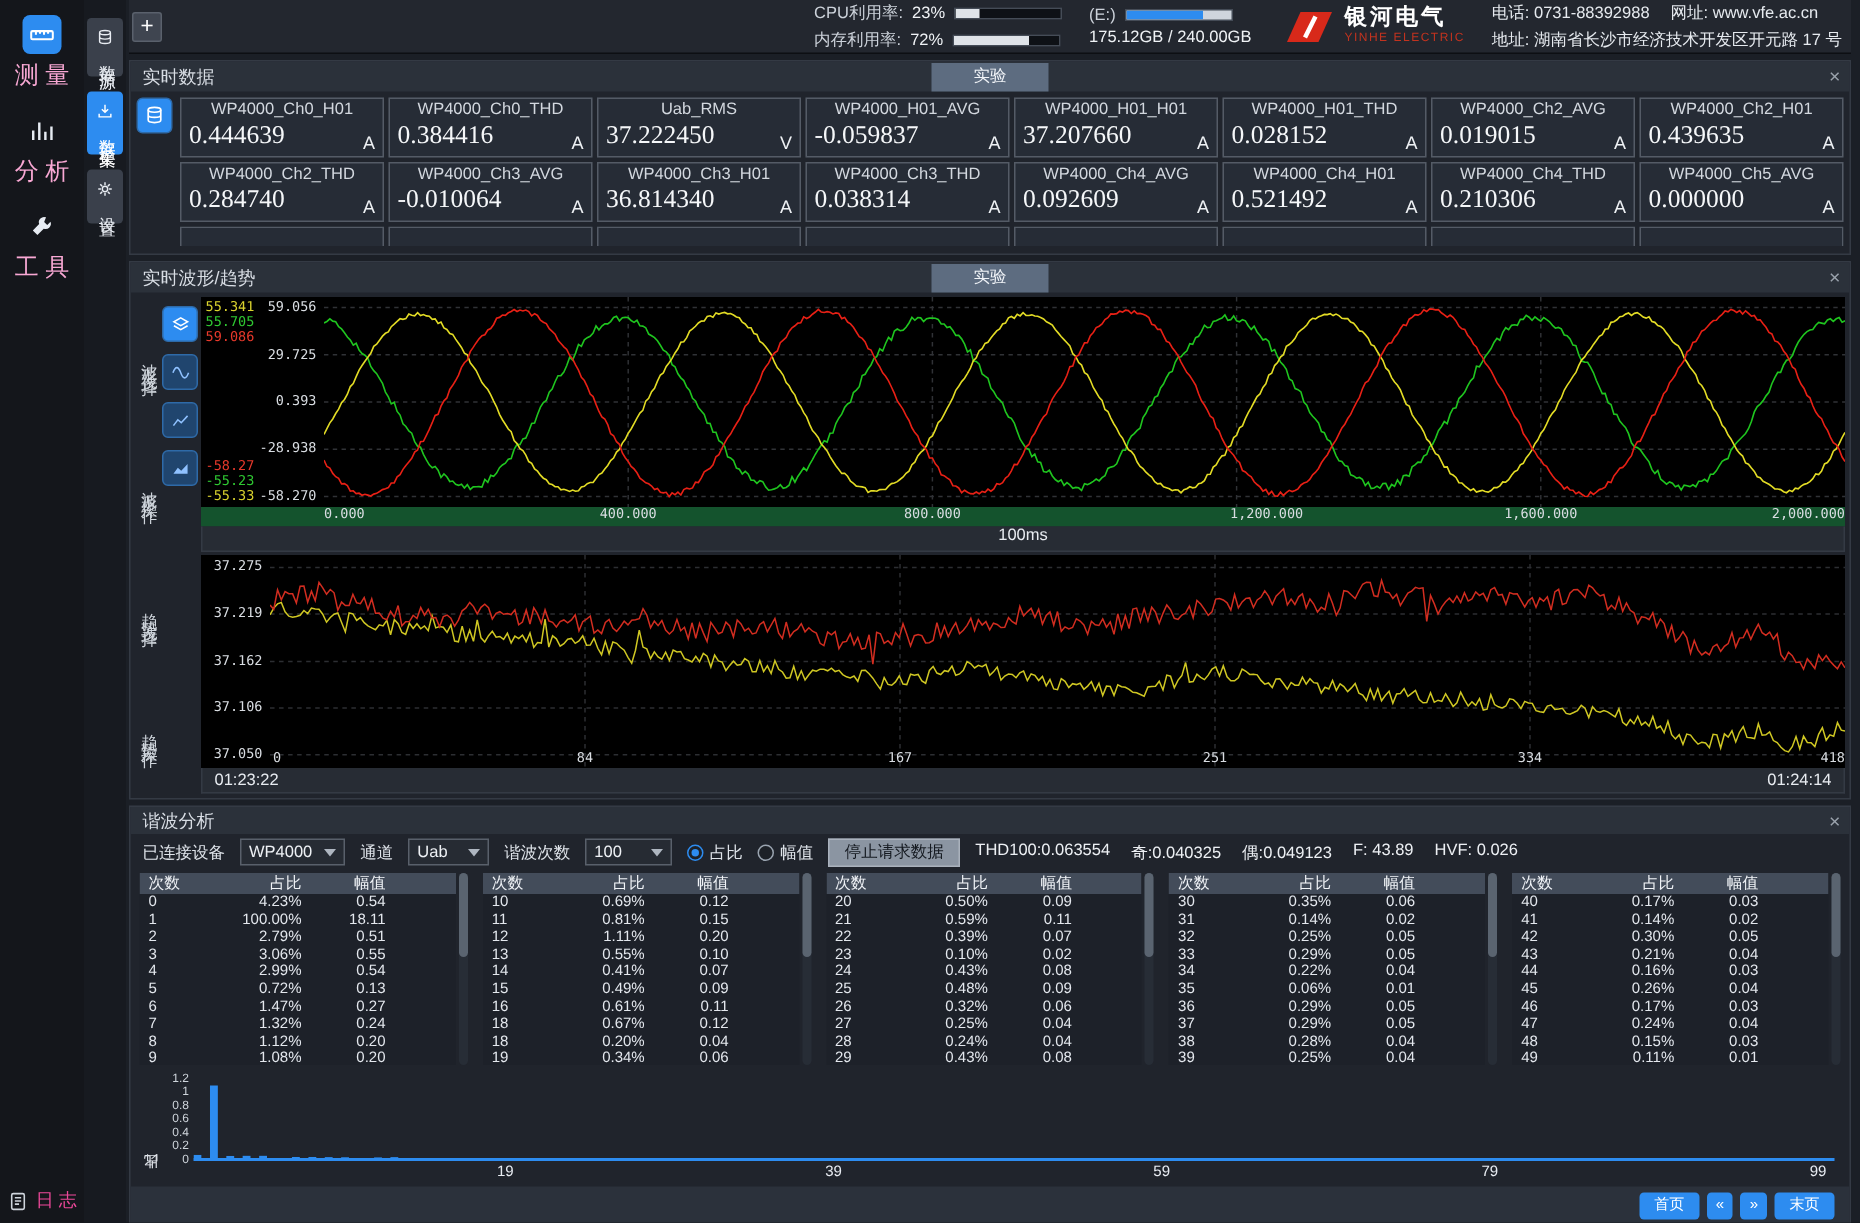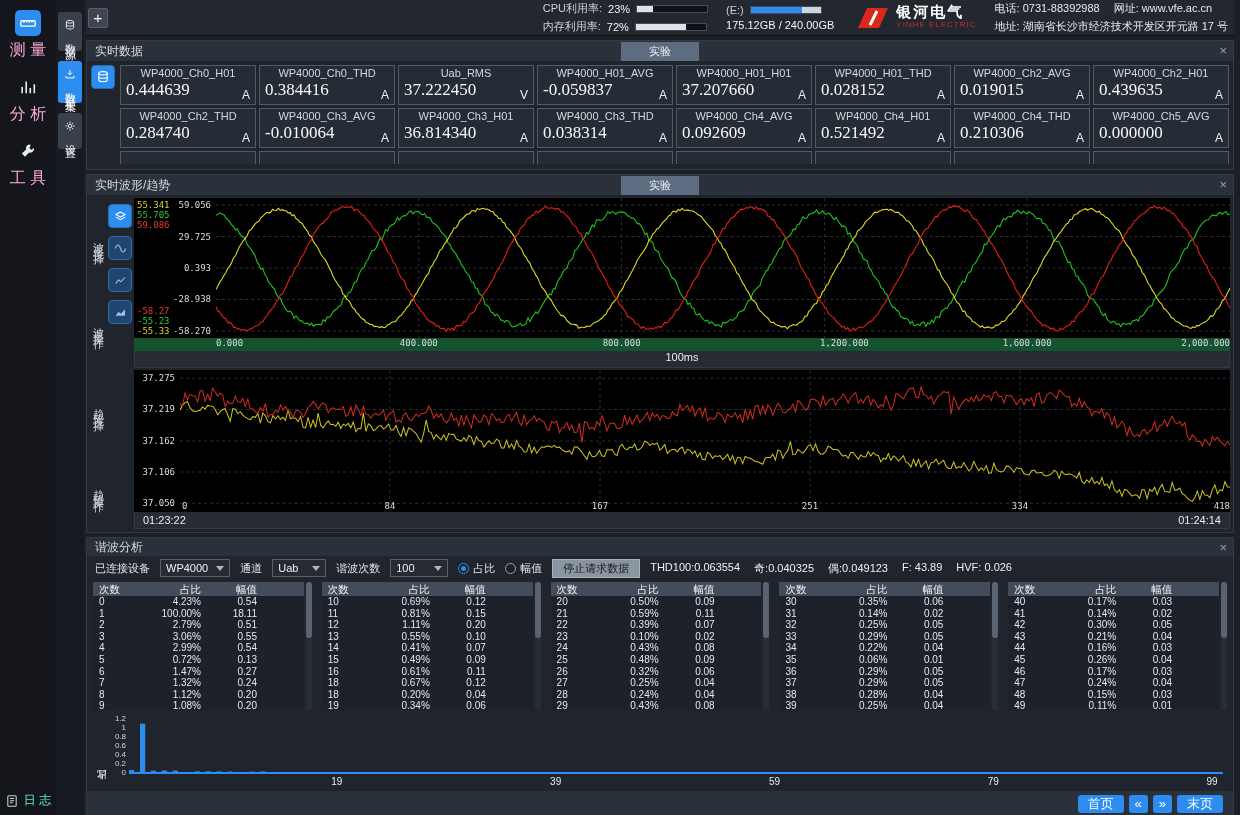--- a/index.html
+++ b/index.html
@@ -6,21 +6,21 @@
   html,body{width:1240px;height:815px;overflow:hidden;background:#14171c;
     font-family:"Liberation Sans",sans-serif;font-size:12px;color:#dfe3e9}
   .app{display:flex;width:1240px;height:815px}
 
   
   .sidebar{width:56px;background:#14161b;display:flex;flex-direction:column;align-items:center;padding-top:4px;flex:none}
   .side-item{width:56px;padding:6px 0 7px;display:flex;flex-direction:column;align-items:center;gap:4px;cursor:pointer}
   .side-item .ic{width:26px;height:26px;border-radius:5px;display:flex;align-items:center;justify-content:center;color:#e6ebf2}
   .side-item.active .ic{background:#2d8cf0;color:#fff}
   .side-item .lbl{font-size:16px;color:#f9a8d4}
-  .side-log{margin-top:auto;margin-bottom:6px;display:flex;align-items:center;gap:5px;color:#5eead4;cursor:pointer}
+  .side-log{margin-top:auto;margin-bottom:6px;display:flex;align-items:center;gap:5px;color:#ec4899;cursor:pointer}
   .side-log .ic{color:#cfd5dd;display:flex}
 
   
   .rail{width:28px;background:#171a20;display:flex;flex-direction:column;align-items:center;padding-top:12px;gap:10px;flex:none}
   .rail-tab{width:24px;border-radius:3px;padding:7px 0;display:flex;flex-direction:column;align-items:center;gap:4px;background:#3a404b;color:#e8ecf2;cursor:pointer}
   .rail-tab .vt{writing-mode:vertical-rl;letter-spacing:3px;font-size:11px;line-height:13px}
   .rail-tab.active{background:#2d8cf0;color:#fff}
   .rail-tab .ric{display:flex;color:inherit}
 
   
@@ -107,21 +107,21 @@
   .ht-scroll{width:6px;background:#272d36;border-radius:3px;flex:none}
   .ht-scroll i{display:block;width:100%;height:44%;background:#5a6470;border-radius:3px}
   .bar-area{height:78px;display:flex;padding:4px 10px 0 8px;flex:none}
   .bar-ylabel{writing-mode:vertical-rl;transform:rotate(180deg);font-size:10px;color:#dfe3e9;display:flex;align-items:center;width:14px;flex:none}
   .bar-yticks{width:20px;display:flex;flex-direction:column;justify-content:space-between;align-items:flex-end;font-size:8px;color:#cfd5dc;padding:0 3px 15px 0;flex:none}
   .bar-plot{flex:1;position:relative;height:60px;border-bottom:2px solid #2d8cf0;min-width:0}
   .bar-plot svg{position:absolute;inset:0;width:100%;height:100%}
   .bar-xticks{position:absolute;top:62px;left:0;right:0;height:14px}
   .bar-xticks span{position:absolute;transform:translateX(-50%);font-size:10px;color:#e8ecf2}
   .footer{height:25px;background:#2b313b;display:flex;align-items:center;justify-content:flex-end;gap:5px;padding:0 10px;margin-top:3px;flex:none}
-  .pgbtn{background:#2d8cf0;color:#fff;height:18px;line-height:18px;border-radius:3px;padding:0 10px;font-size:13px;cursor:pointer}
+  .pgbtn{background:#2d8cf0;color:#fff;height:18px;line-height:18px;border-radius:3px;padding:0 10px;font-size:10px;cursor:pointer}
   .pgbtn.sq{padding:0 6px}
 </style>
 </head>
 <body>
 
 <div class="app">
 
   <aside class="sidebar">
     <div class="side-item active">
       <span class="ic">

